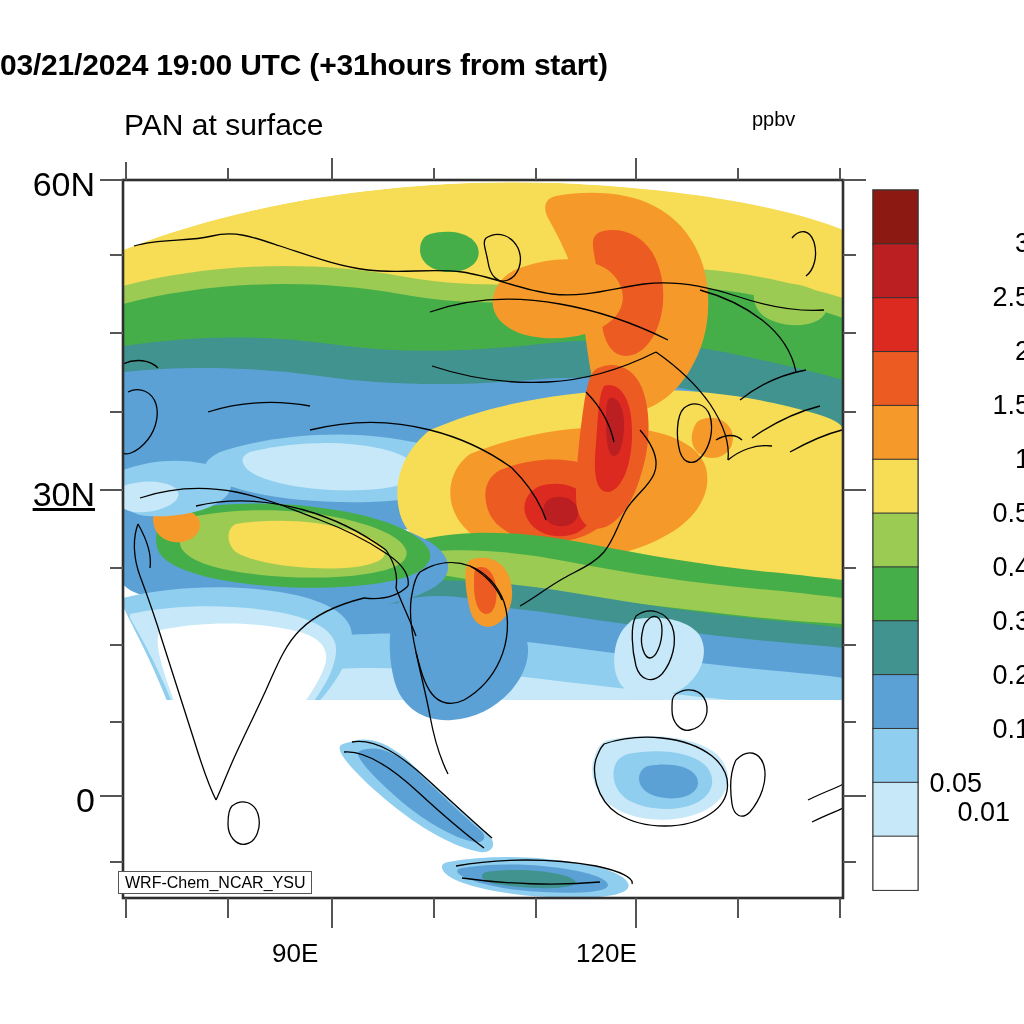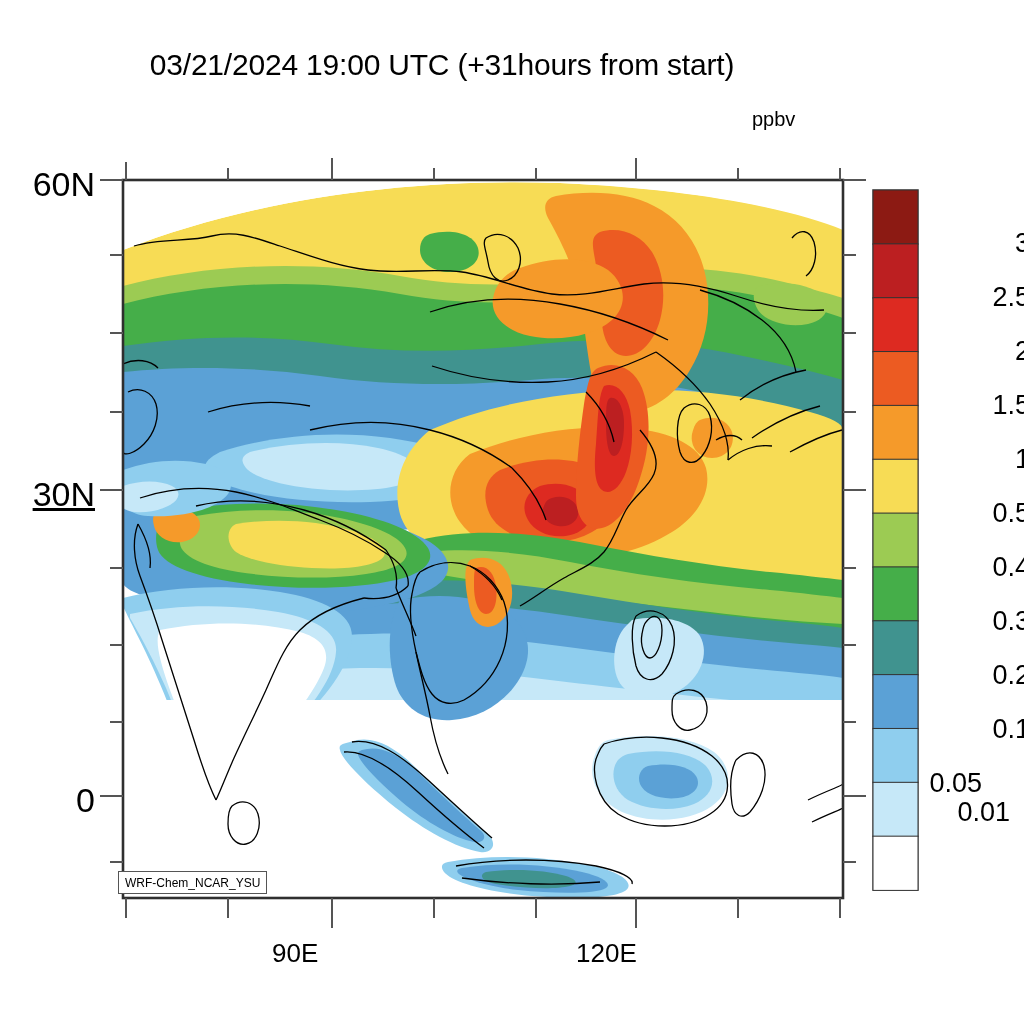--- a/index.html
+++ b/index.html
@@ -1,42 +1,43 @@
 <!DOCTYPE html>
 <html><head>
 <meta charset="utf-8">
 <style>
   html,body{margin:0;padding:0;background:#fff;}
   body{width:1024px;height:1024px;position:relative;overflow:hidden;
        font-family:"Liberation Sans",sans-serif;color:#000;}
   #root{position:absolute;left:0;top:0;width:1024px;height:1024px;}
 
-  .title{position:absolute;left:0;top:48px;width:884px;text-align:center;
-         font-size:30px;font-weight:normal;letter-spacing:-0.2px;}
+  .title{position:absolute;left:0;top:48px;width:884px;
+         font-size:30px;font-weight:bold;letter-spacing:-0.2px;}
   .subtitle{position:absolute;left:124px;top:108px;font-size:30px;}
   .units{position:absolute;left:752px;top:108px;font-size:20px;}
 
   .plotwrap{position:absolute;left:0;top:0;width:1024px;height:1024px;}
 
   .ylab{position:absolute;text-align:right;font-size:34px;width:90px;}
   .xlab{position:absolute;text-align:left;font-size:26px;width:120px;}
 
   .cblabel{position:absolute;font-size:27px;text-align:right;width:110px;}
 
   .watermark{position:absolute;left:118px;top:871px;height:23px;
              border:1.4px solid #555;background:#fff;
-             padding:1px 6px 1px 6px;font-size:12px;line-height:20px;
+             padding:1px 6px 1px 6px;font-size:16px;line-height:20px;
              box-sizing:border-box;white-space:nowrap;}
 </style>
 </head>
 <body>
 
 <div id="root">
 
   <div class="title">03/21/2024 19:00 UTC (+31hours from start)</div>
+  <div class="subtitle">PAN at surface</div>
   <div class="units">ppbv</div>
 
   <div class="plotwrap">
     <svg width="1024" height="1024" viewBox="0 0 1024 1024">
       <defs>
         <clipPath id="mapclip">
             <rect x="123" y="180" width="720" height="718"></rect>
           </clipPath>
         <clipPath id="projclip">
           <path d="M123,250 C260,196 420,178 560,183 C680,188 780,205 843,228 L843,898 L123,898 Z"></path>

